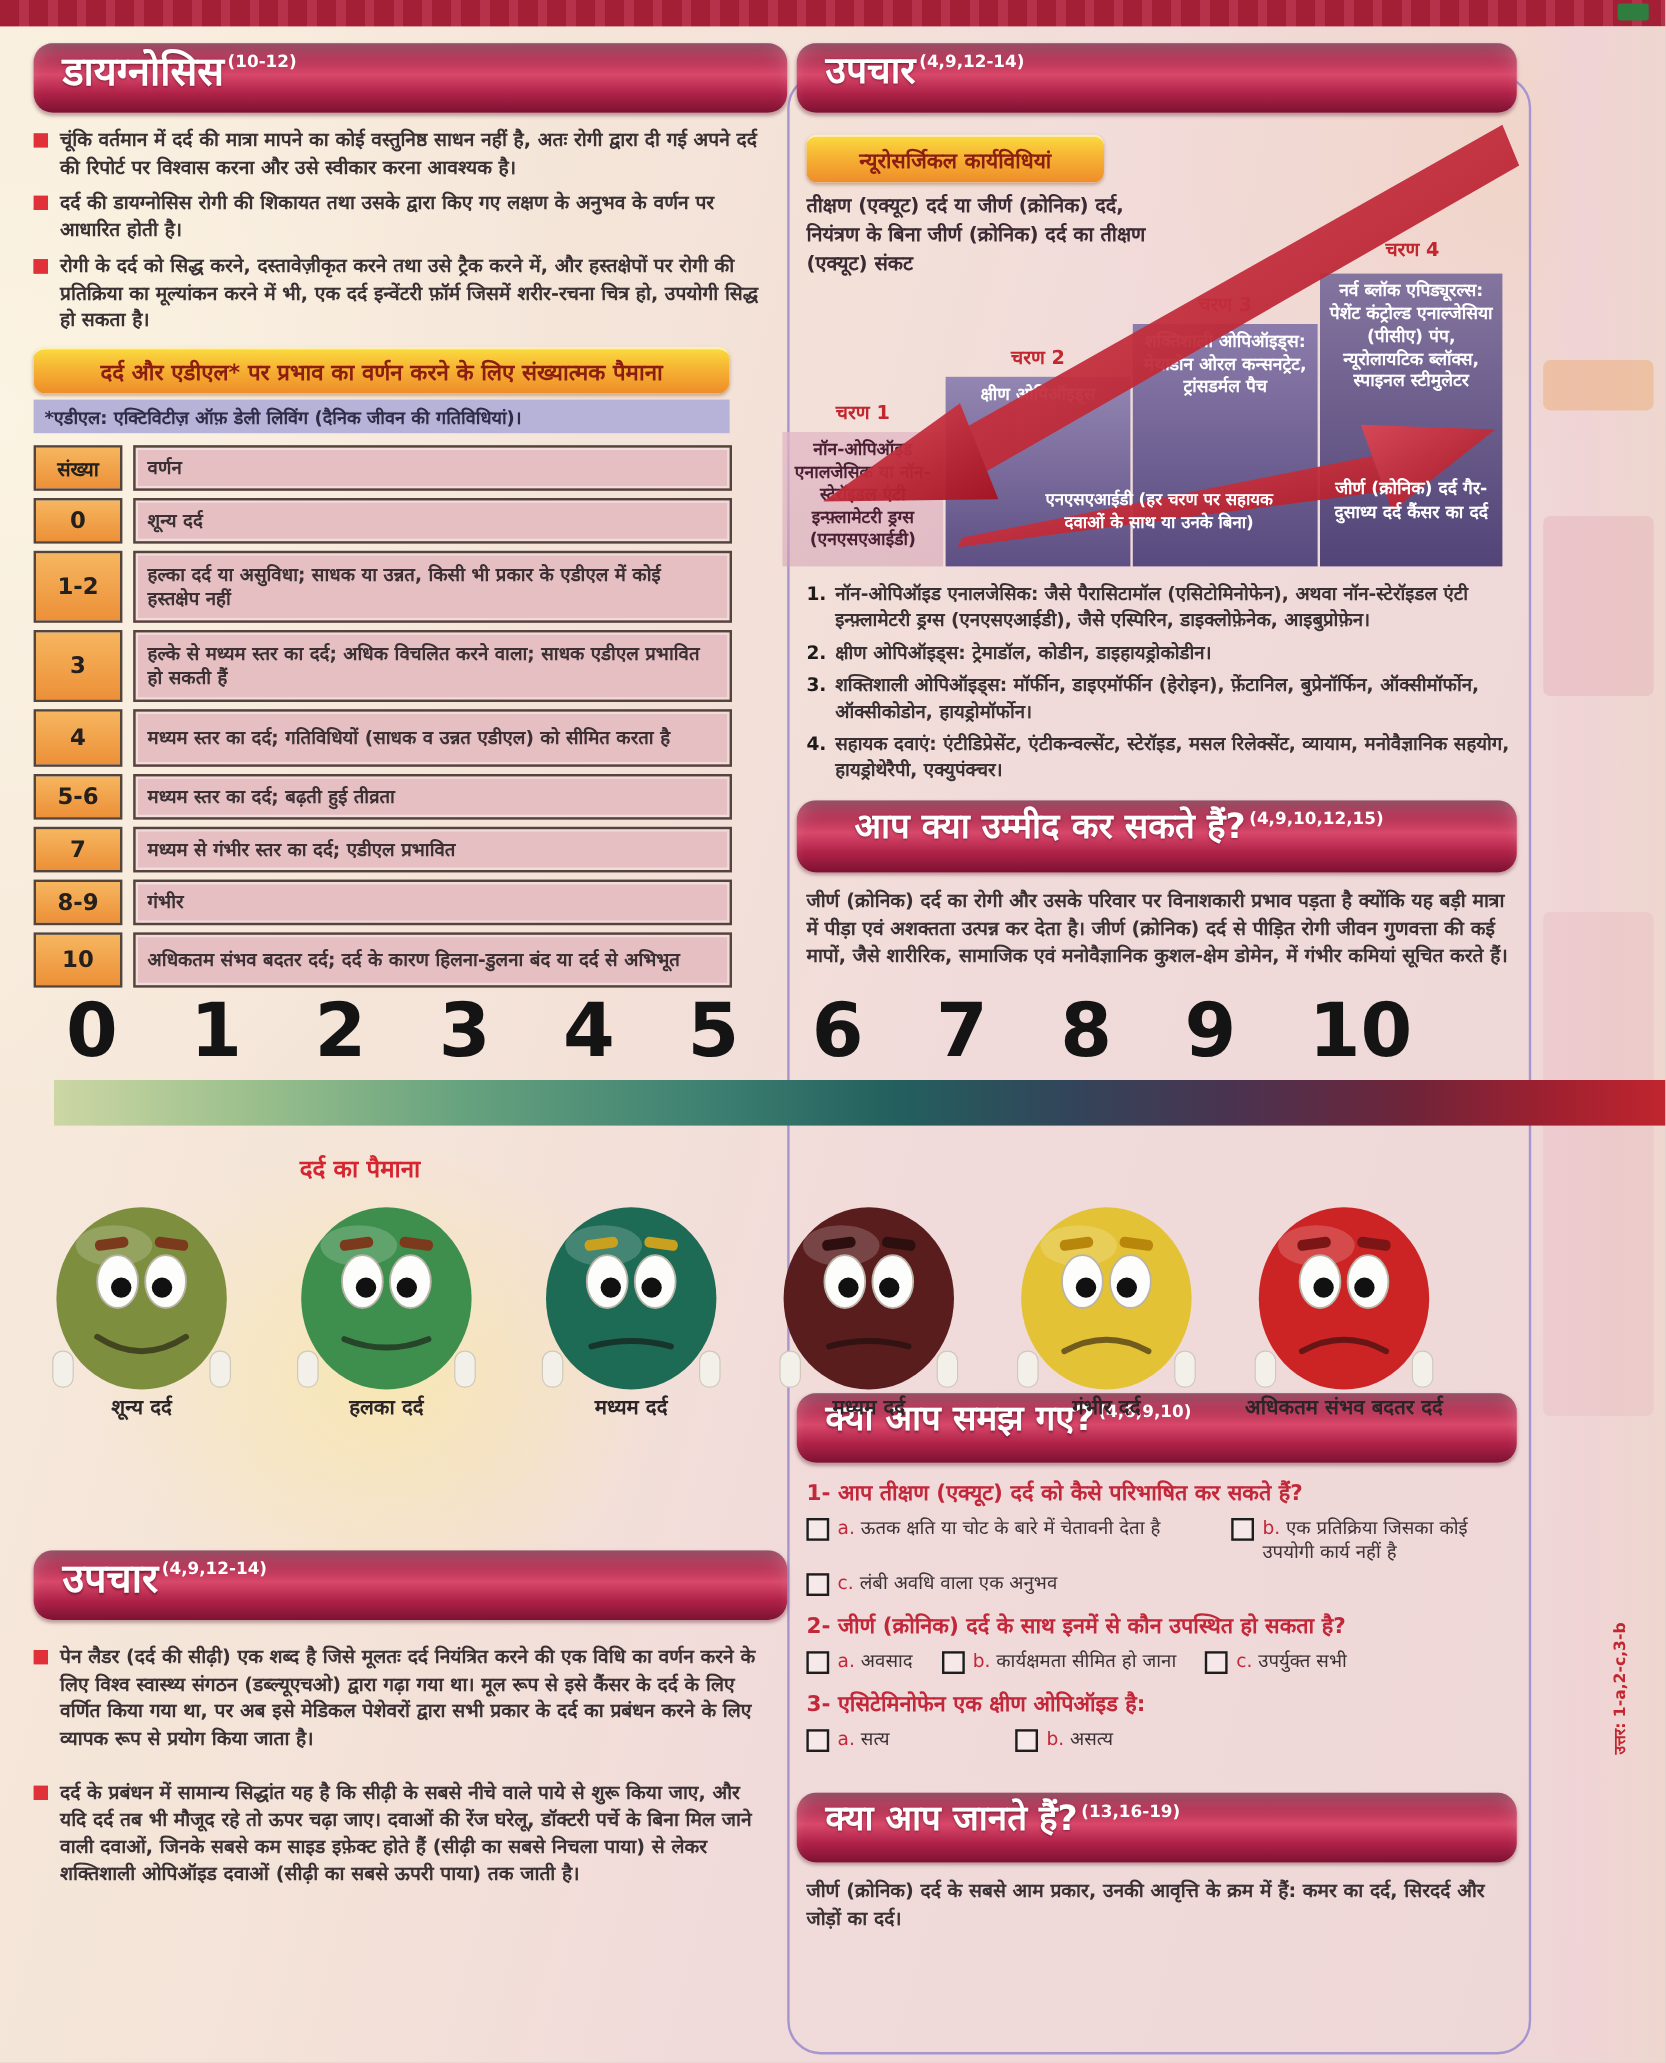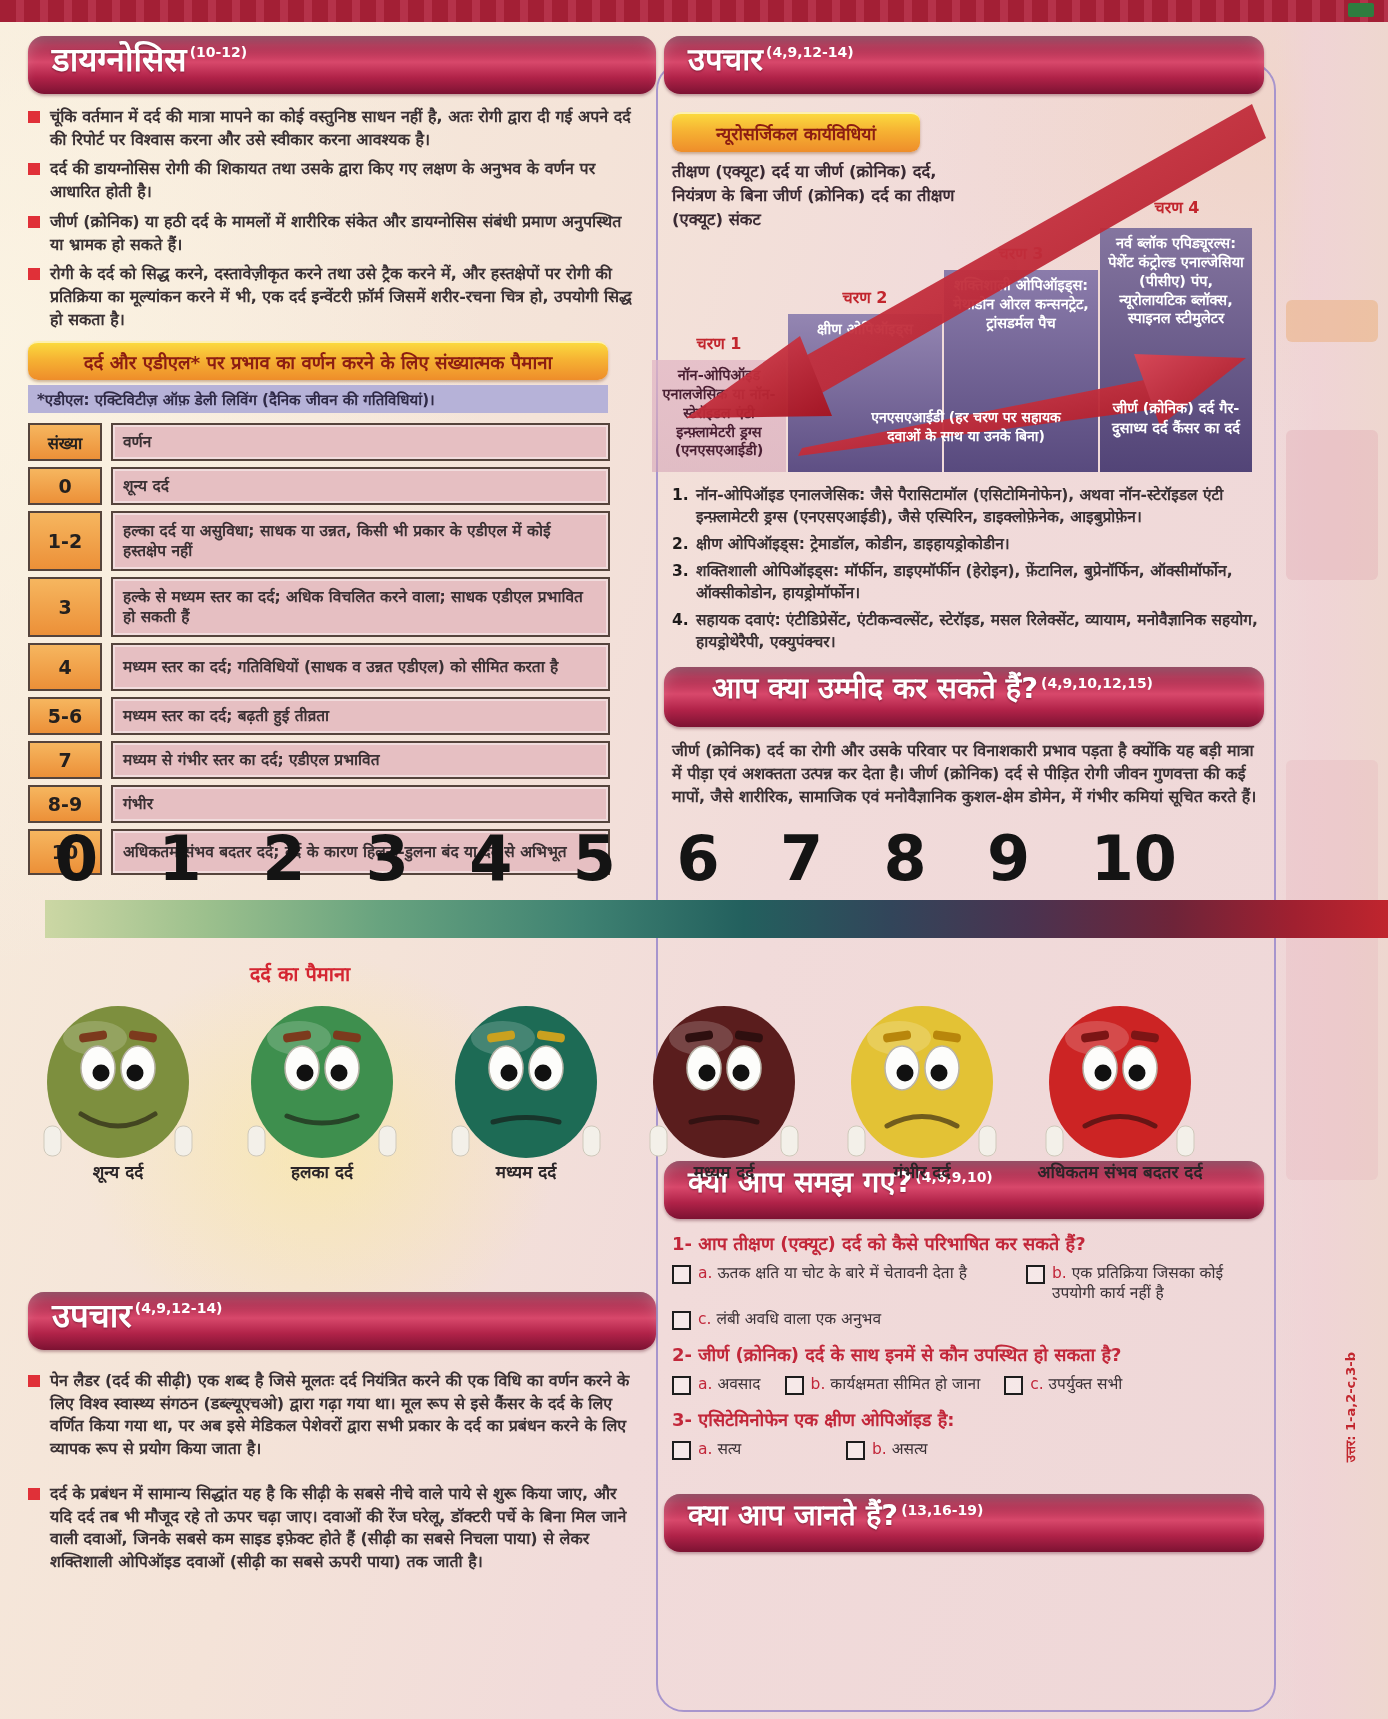--- a/index.html
+++ b/index.html
@@ -130,21 +130,21 @@
   <div class="bleed bleed3"></div>
 
   <section class="left-col">
     <div class="banner diag-banner">
       <span class="bt">डायग्नोसिस</span>
       <sup>(10-12)</sup>
     </div>
     <ul class="bullets">
       <li><span class="sq"></span><span>चूंकि वर्तमान में दर्द की मात्रा मापने का कोई वस्तुनिष्ठ साधन नहीं है, अतः रोगी द्वारा दी गई अपने दर्द की रिपोर्ट पर विश्वास करना और उसे स्वीकार करना आवश्यक है।</span></li>
       <li><span class="sq"></span><span>दर्द की डायग्नोसिस रोगी की शिकायत तथा उसके द्वारा किए गए लक्षण के अनुभव के वर्णन पर आधारित होती है।</span></li>
-      <li><span class="sq"></span><span>जीर्ण (क्रोनिक) या हठी दर्द के मामलों में शारीरिक संकेत और डायग्नोसिस संबंधी प्रमाण अनुपस्थित या भ्रामक हो सकते हैं।</span></li>
+      <li><span class="sq"></span></li>
       <li><span class="sq"></span><span>रोगी के दर्द को सिद्ध करने, दस्तावेज़ीकृत करने तथा उसे ट्रैक करने में, और हस्तक्षेपों पर रोगी की प्रतिक्रिया का मूल्यांकन करने में भी, एक दर्द इन्वेंटरी फ़ॉर्म जिसमें शरीर-रचना चित्र हो, उपयोगी सिद्ध हो सकता है।</span></li>
     </ul>
     <div class="orange-banner">दर्द और एडीएल* पर प्रभाव का वर्णन करने के लिए संख्यात्मक पैमाना</div>
     <div class="adl-note">*एडीएल: एक्टिविटीज़ ऑफ़ डेली लिविंग (दैनिक जीवन की गतिविधियां)।</div>
 
     <div class="ptable">
       <div class="t-row">
         <div class="t-num hdr rh34">संख्या</div>
         <div class="t-desc rh34">वर्णन</div>
       </div>
@@ -297,20 +297,21 @@
       <label class="opt">
         <span class="cb"></span>
         <span><span class="opt-key">b.</span> <span>असत्य</span></span>
       </label>
     </div>
 
     <div class="banner know-banner">
       <span class="bt">क्या आप जानते हैं?</span>
       <sup>(13,16-19)</sup>
     </div>
+    <div class="body-text">जीर्ण (क्रोनिक) दर्द के सबसे आम प्रकार, उनकी आवृत्ति के क्रम में हैं: कमर का दर्द, सिरदर्द और जोड़ों का दर्द।</div>
   </section>
 
   <div class="scale-numbers">
     <span>0</span>
     <span>1</span>
     <span>2</span>
     <span>3</span>
     <span>4</span>
     <span>5</span>
     <span>6</span>

